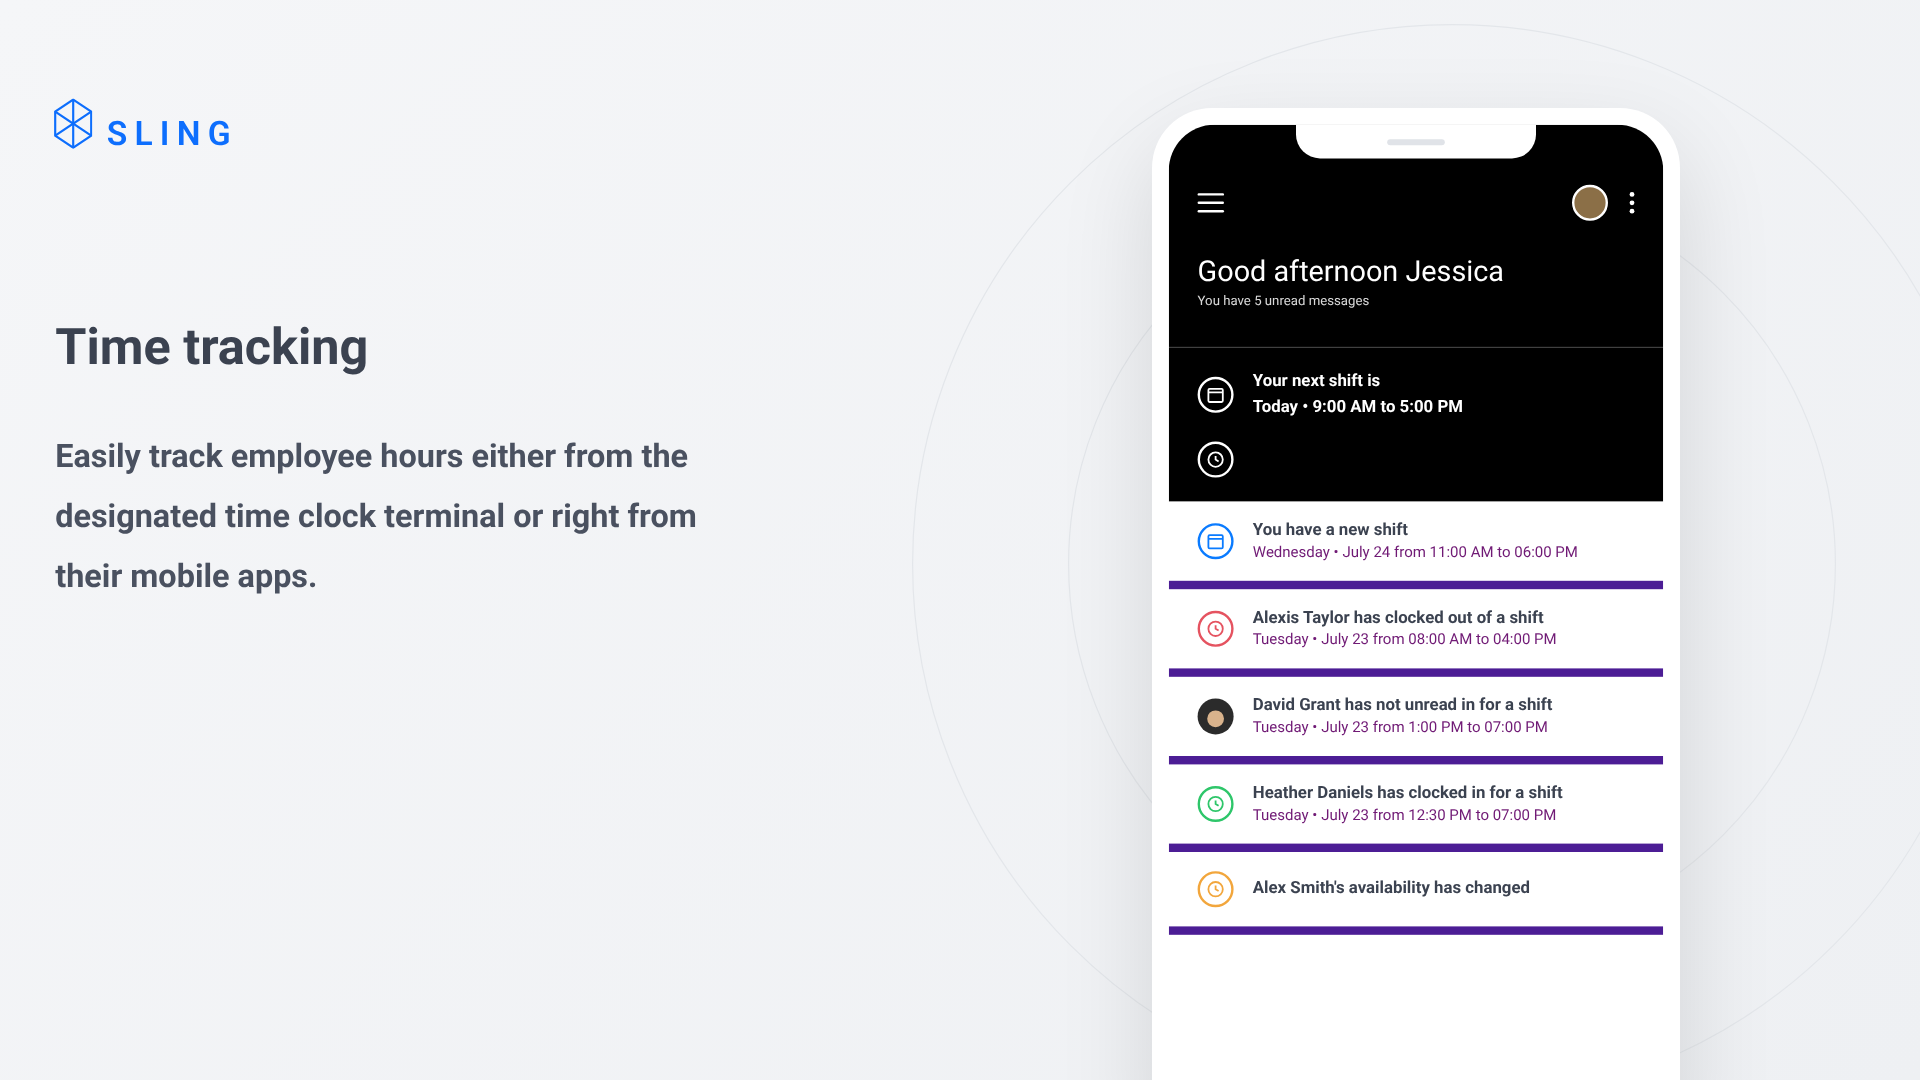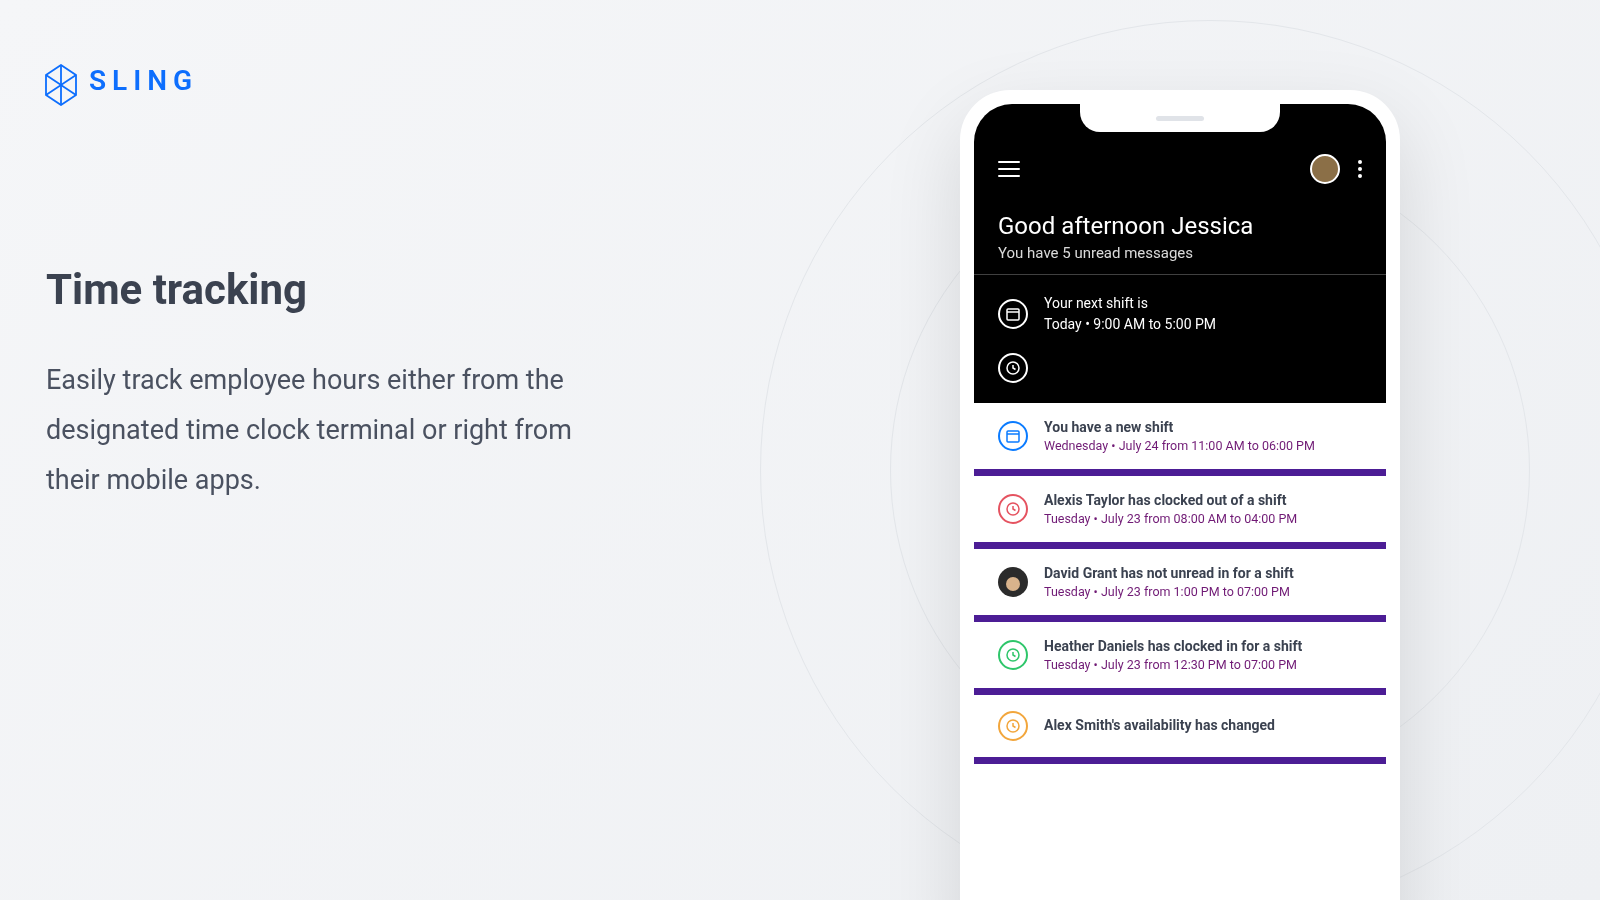--- a/index.html
+++ b/index.html
@@ -17,23 +17,23 @@
     border-radius: 50%;
     pointer-events: none;
   }
   .circle-outer { width: 900px; height: 900px; right: -60px; top: 20px; }
   .circle-inner { width: 640px; height: 640px; right: 70px; top: 150px; }
 
   
   .logo {
     position: absolute;
     left: 45px;
-    top: 64px;
-    display: flex;
-    align-items: flex-start;
+    top: 82px;
+    display: flex;
+    align-items: flex-end;
     gap: 12px;
   }
   .logo svg { width: 32px; height: 42px; }
   .logo-text {
     font-size: 28px;
     font-weight: 600;
     letter-spacing: 6px;
     color: #0d6efd;
   }
 
@@ -47,21 +47,21 @@
   .copy h1 {
     font-size: 42px;
     font-weight: 700;
     color: #3b4250;
     margin-bottom: 42px;
   }
   .copy p {
     font-size: 27px;
     line-height: 1.85;
     color: #4a5160;
-    font-weight: 400;
+    font-weight: 700;
   }
 
   
   .phone {
     position: absolute;
     right: 200px;
     top: 90px;
     width: 440px;
     height: 880px;
     background: #fff;
@@ -122,23 +122,23 @@
   }
   .kebab { display:flex; flex-direction:column; gap:3px; }
   .kebab span { width:4px; height:4px; background:#fff; border-radius:50%; }
 
   .greeting {
     font-size: 24px;
     font-weight: 400;
     margin-bottom: 4px;
   }
   .subgreeting {
-    font-size: 15px;
+    font-size: 11px;
     opacity: 0.85;
-    margin-bottom: 12px;
+    margin-bottom: 32px;
   }
   .header-divider {
     height: 1px;
     background: rgba(255,255,255,0.25);
     margin: 0 -24px 18px -24px;
   }
 
   .shift-row {
     display: flex;
     align-items: center;
@@ -147,21 +147,21 @@
   }
   .icon-circle {
     width: 30px; height: 30px;
     border: 2px solid #fff;
     border-radius: 50%;
     display: flex; align-items: center; justify-content: center;
     flex-shrink: 0;
   }
   .icon-circle svg { width: 16px; height: 16px; }
   .shift-text { font-size: 14px; line-height: 1.5; }
-  .shift-text .bold { font-weight: 400; }
+  .shift-text .bold { font-weight: 700; }
 
   .clock-row {
     display: flex;
     align-items: center;
     gap: 16px;
   }
   .clockin-btn {
     flex: 1;
     background: #0063d6;
     color: #fff;

